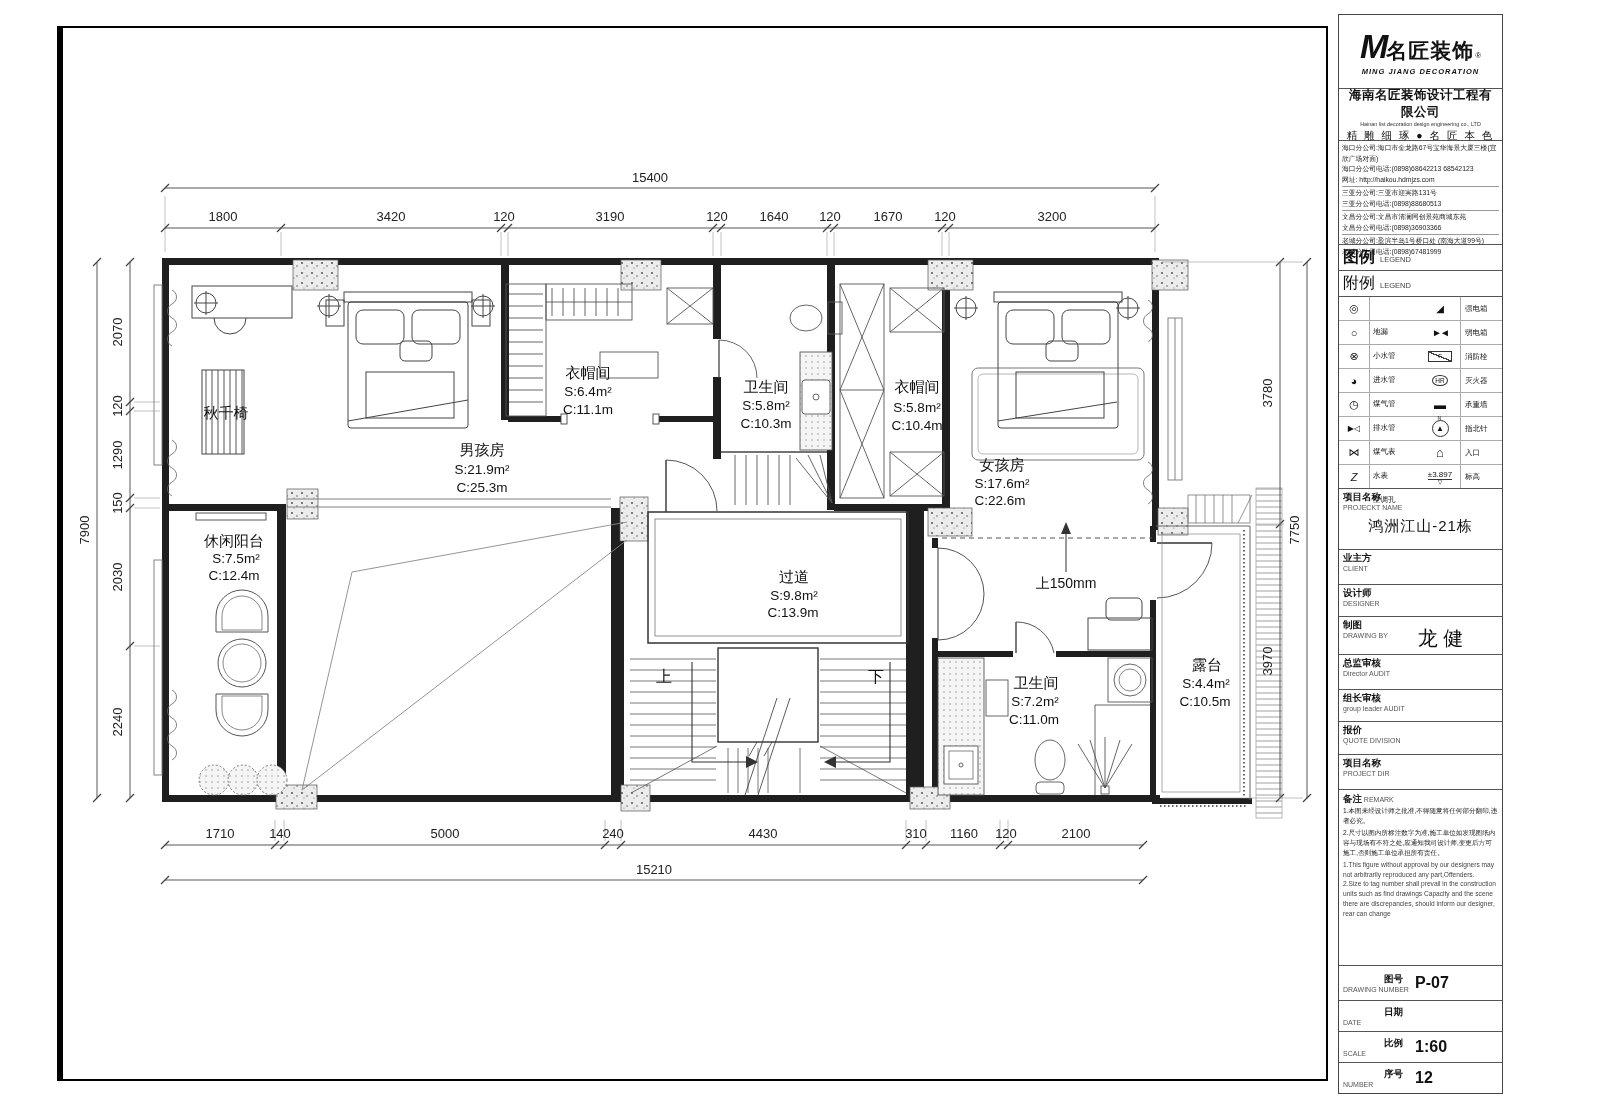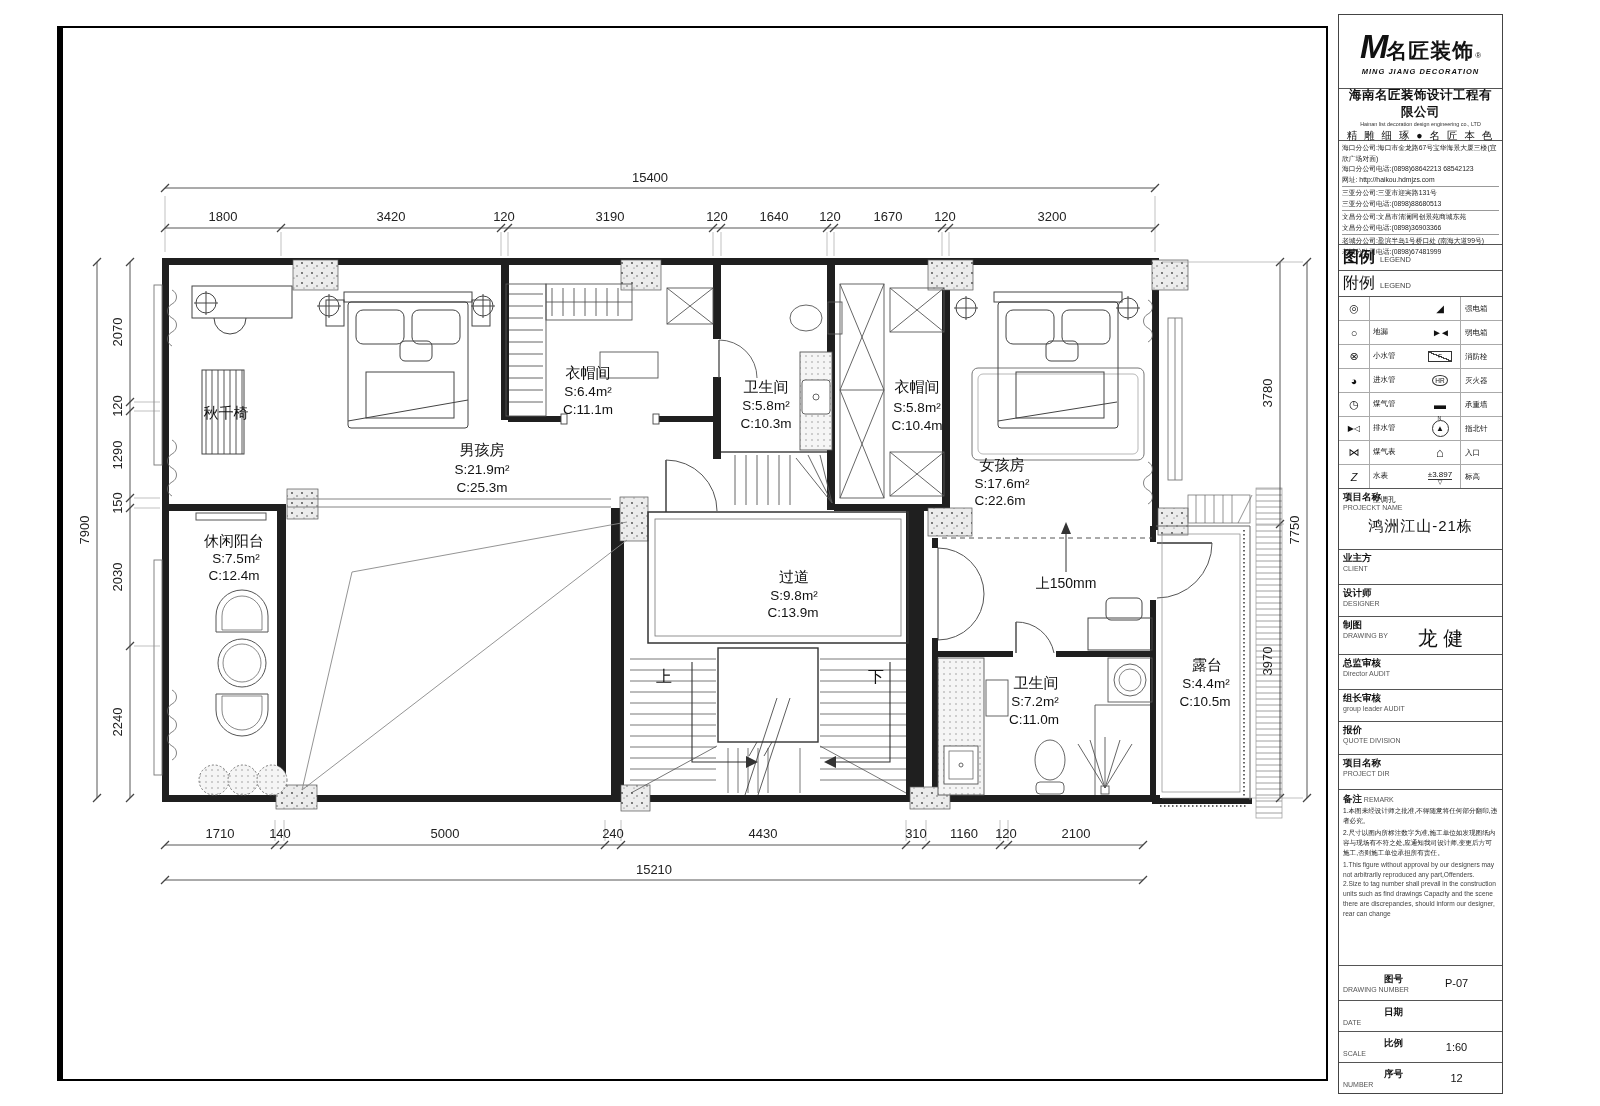--- a/index.html
+++ b/index.html
@@ -49,21 +49,21 @@
   .fr .en{font-size:7px;color:#555;}
   .valBig{font-size:15px;text-align:center;letter-spacing:1px;margin:6px 0 4px 0;}
   .valInline{font-size:20px;text-align:center;margin-top:-14px;margin-left:40px;}
   #remark{font-size:6.6px;line-height:1.5;color:#222;flex:1;}
   #remark .cn{margin-bottom:2px;}
   #remark .enl{color:#444;}
   .foot{display:flex;align-items:center;border-bottom:1px solid #555;padding:2px 4px;}
   .foot .lab{width:72px;}
   .foot .lab .cn{font-weight:bold;font-size:9.5px;display:block;margin-left:41px;}
   .foot .lab .en{font-size:7px;color:#555;display:block;}
-  .foot .val{flex:1;text-align:center;font-size:11px;font-weight:normal;}
+  .foot .val{flex:1;text-align:left;font-size:16px;font-weight:bold;}
   
   text{font-family:"Liberation Sans","DejaVu Sans",sans-serif;}
   .dim{font-size:13px;fill:#222;}
   .rm{font-size:15px;fill:#111;}
   .ar{font-size:13.5px;fill:#111;}
   .an{font-size:14px;fill:#111;}
   .ud{font-size:16px;fill:#111;}
 </style>
 </head>
 <body>

